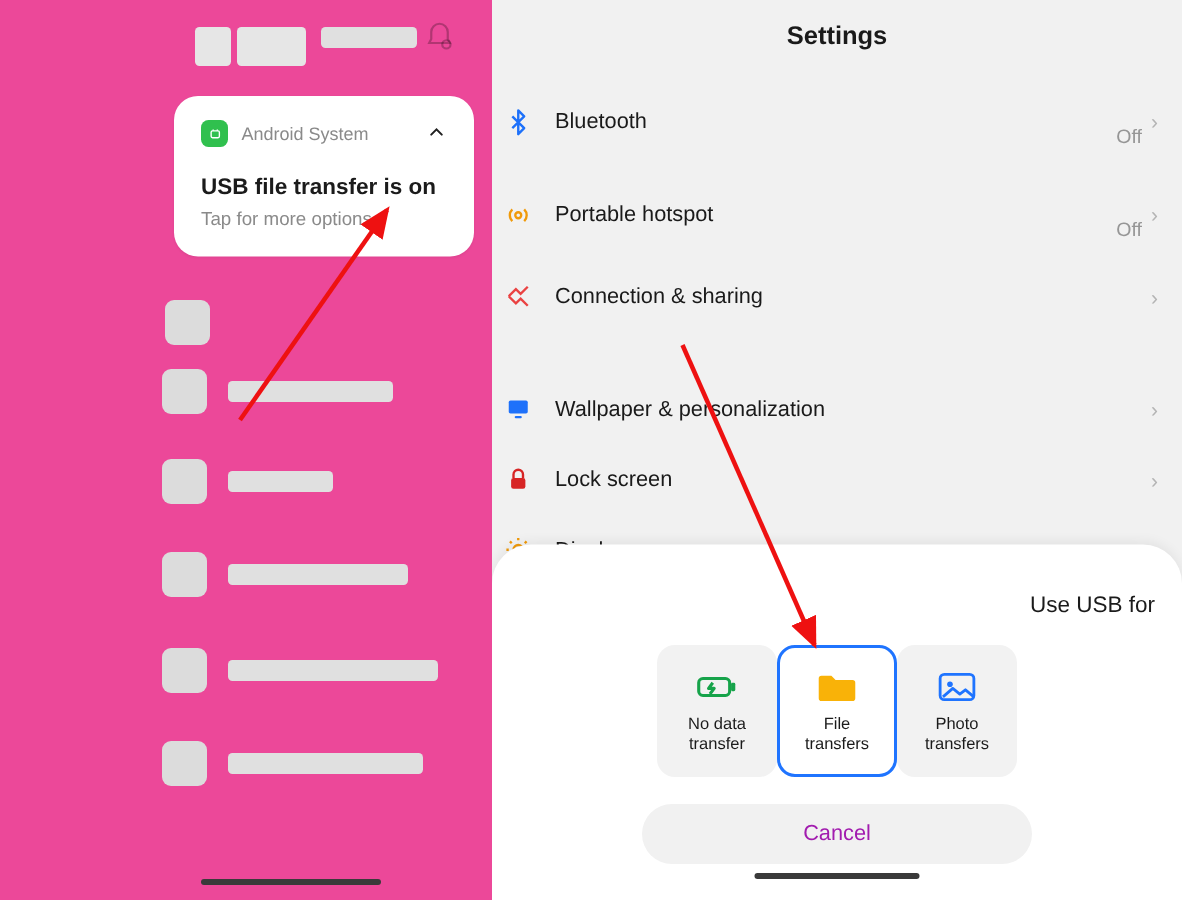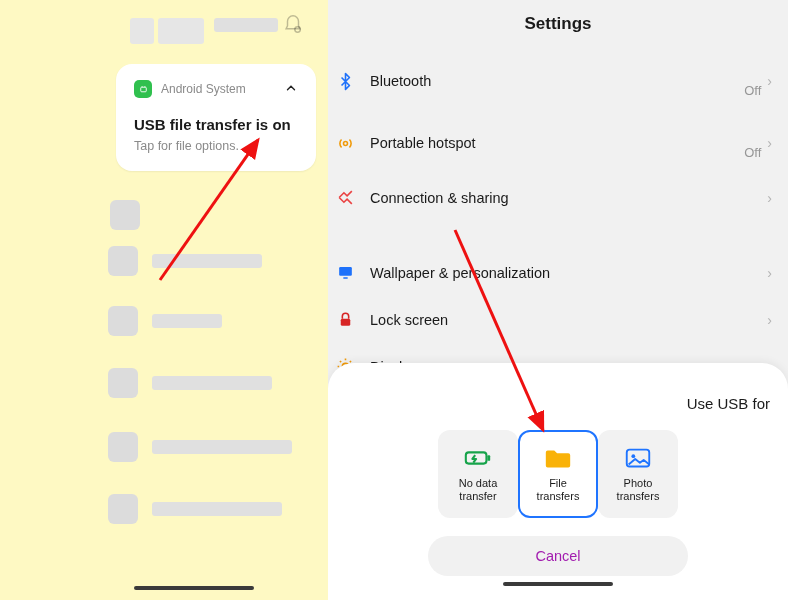--- a/index.html
+++ b/index.html
@@ -4,21 +4,21 @@
 <style>
   * { box-sizing: border-box; margin: 0; padding: 0; }
   body {
     font-family: -apple-system, "Helvetica Neue", Arial, sans-serif;
     background: #fff;
     width: 800px; height: 600px; overflow: hidden;
     position: relative;
   }
   .two-panel { display: flex; width: 800px; height: 600px; }
   .left, .right { position: relative; }
-  .left  { width: 328px; height: 600px; background:#fef9c3; overflow:hidden; }
+  .left  { width: 328px; height: 600px; background:#ec4899; overflow:hidden; }
   .right { width: 460px; height: 600px; background:#f6f6f6; overflow:hidden; }
   .blur-row { position:absolute; display:flex; gap:4px; }
   .blur-block { background:#e6e6e6; border-radius:3px; }
   .status-top {
     position:absolute; top:14px; right:18px;
     width:34px; text-align:center; color:rgba(255,255,255,0.9);
   }
   .bell-icon svg { width:22px; height:22px; stroke:rgba(0,0,0,0.25); fill:none; }
   .notif-card {
     position:absolute; top:64px; left:116px; right:12px;
@@ -159,21 +159,21 @@
             </svg>
         </span>
         <span class="notif-appname">Android System</span>
         <span class="notif-chevron">
           <svg viewBox="0 0 24 24" width="14" height="14" fill="none" stroke="#222" stroke-width="2.4" stroke-linecap="round">
               <path d="M6 15l6-6 6 6"></path>
             </svg>
         </span>
       </div>
       <div class="notif-title">USB file transfer is on</div>
-      <div class="notif-sub">Tap for file options.</div>
+      <div class="notif-sub">Tap for more options.</div>
     </div>
 
     <div class="home-indicator-l"></div>
   </div>
 
   <div class="right">
     <div class="settings-hdr">Settings</div>
 
     <div class="s-list">
       <div class="s-item">

